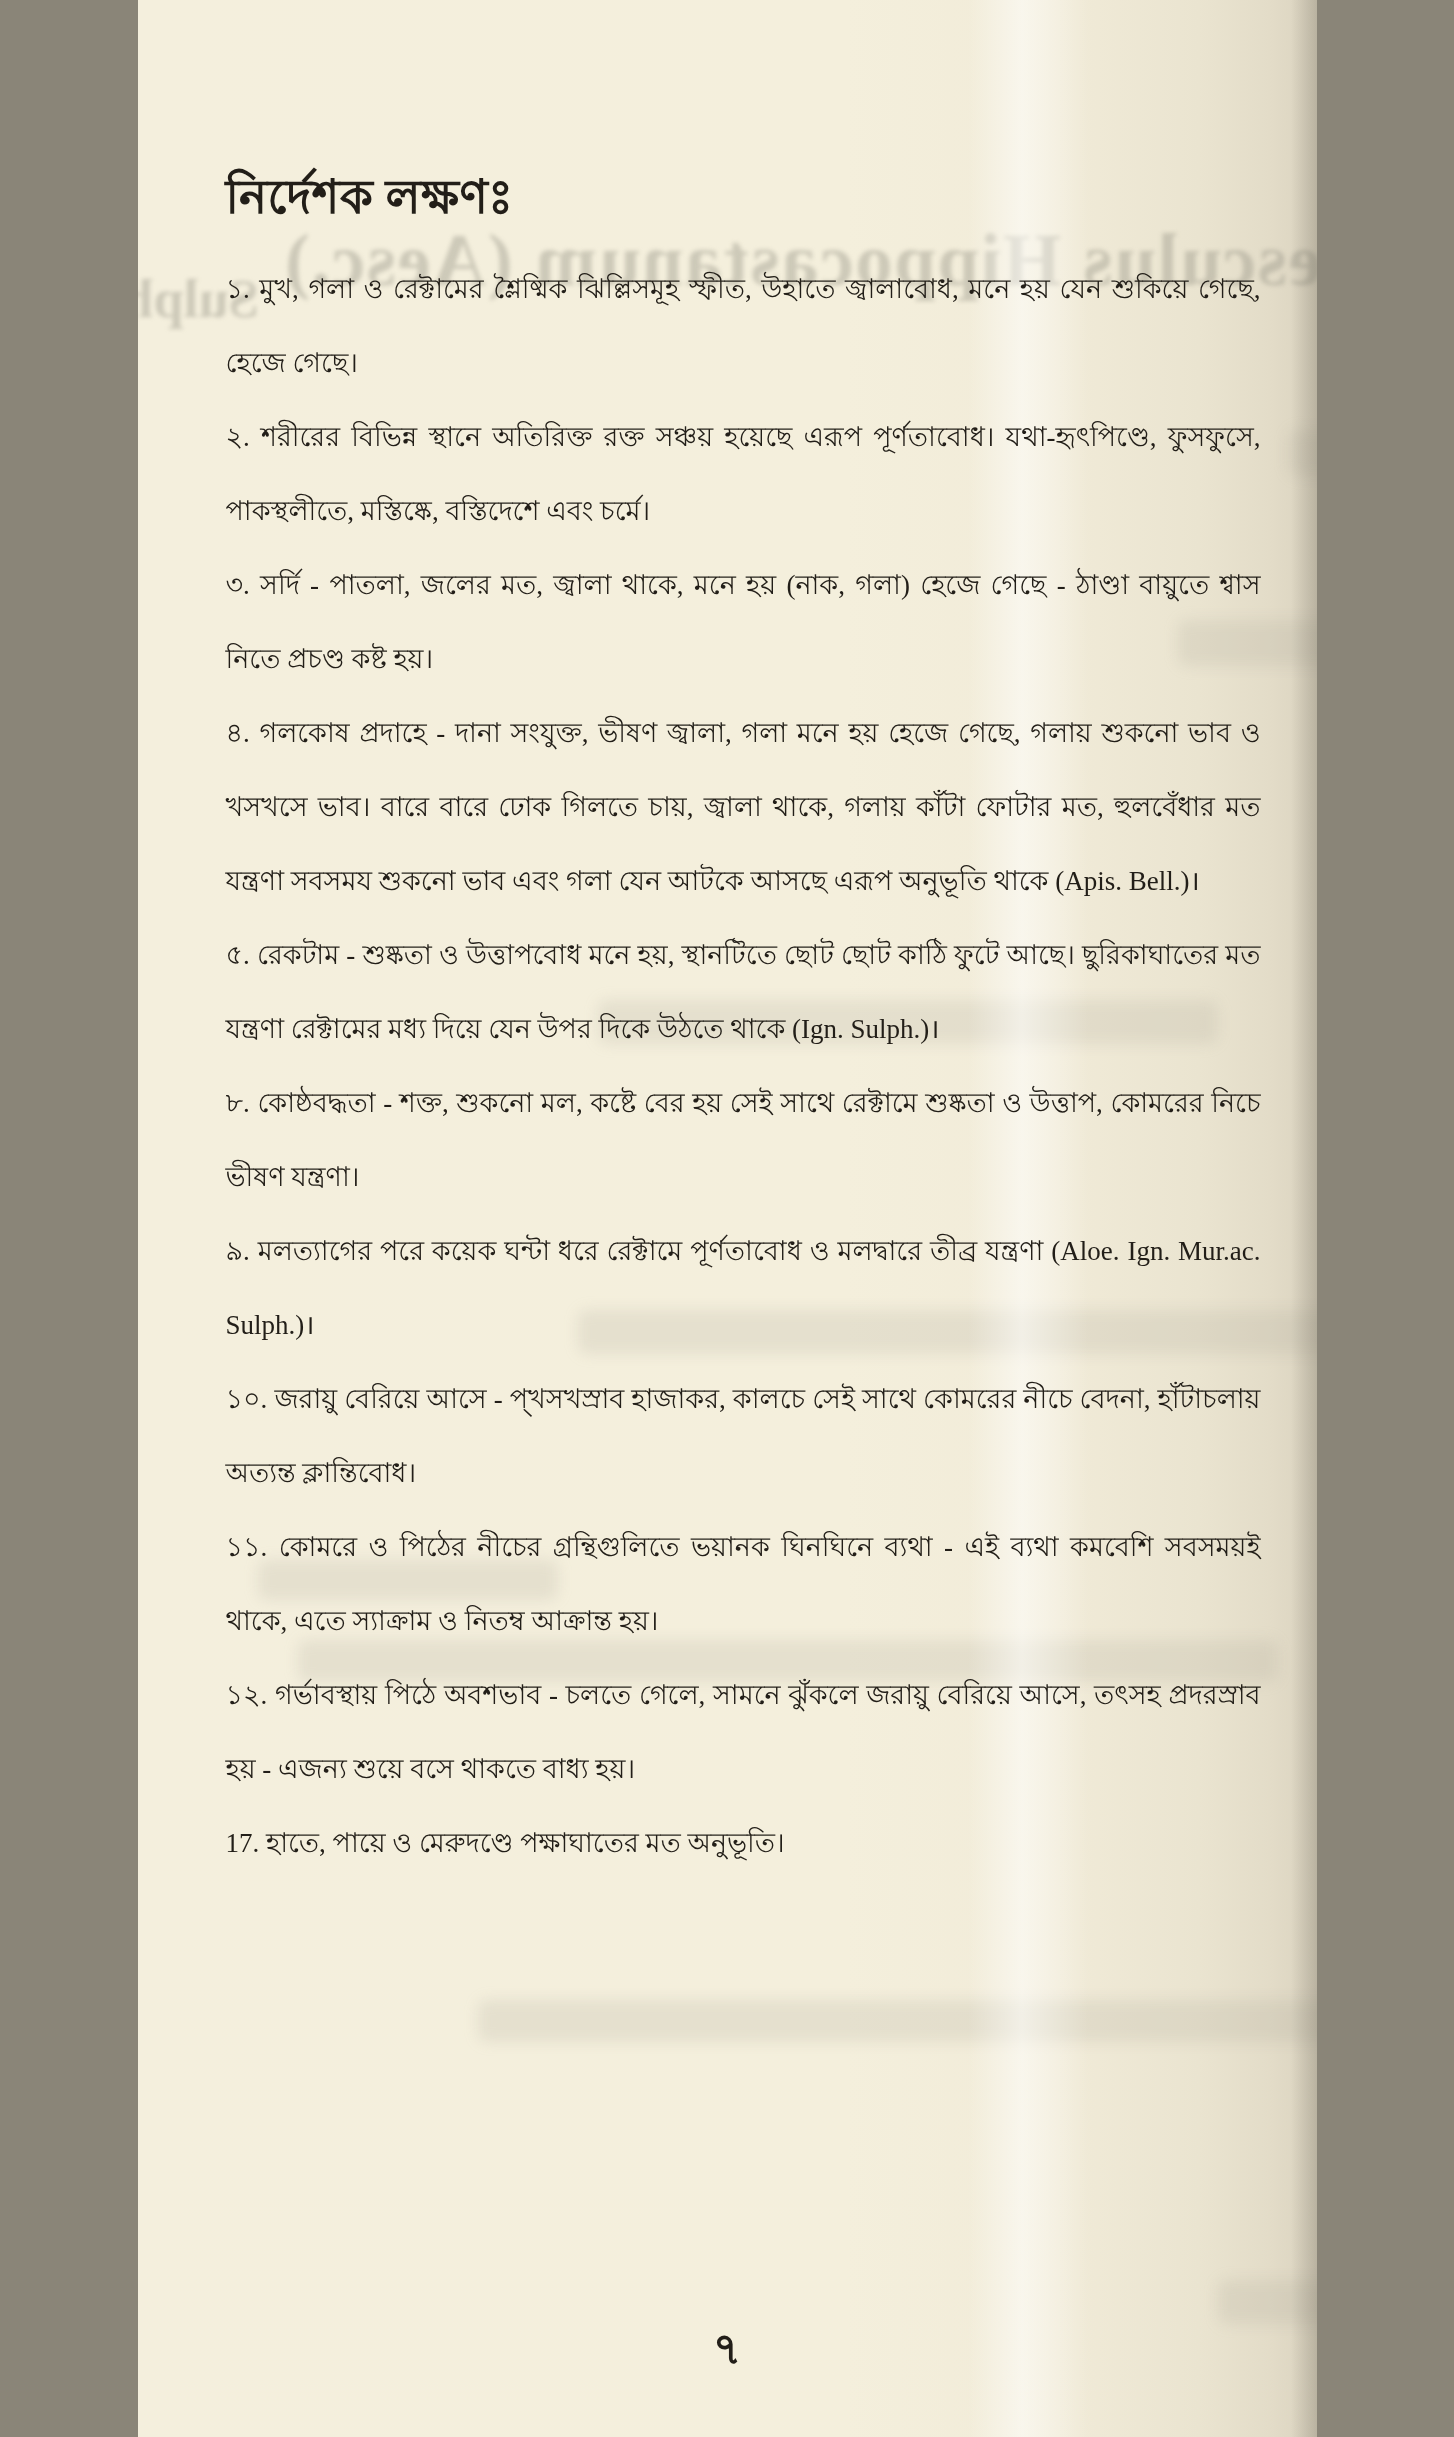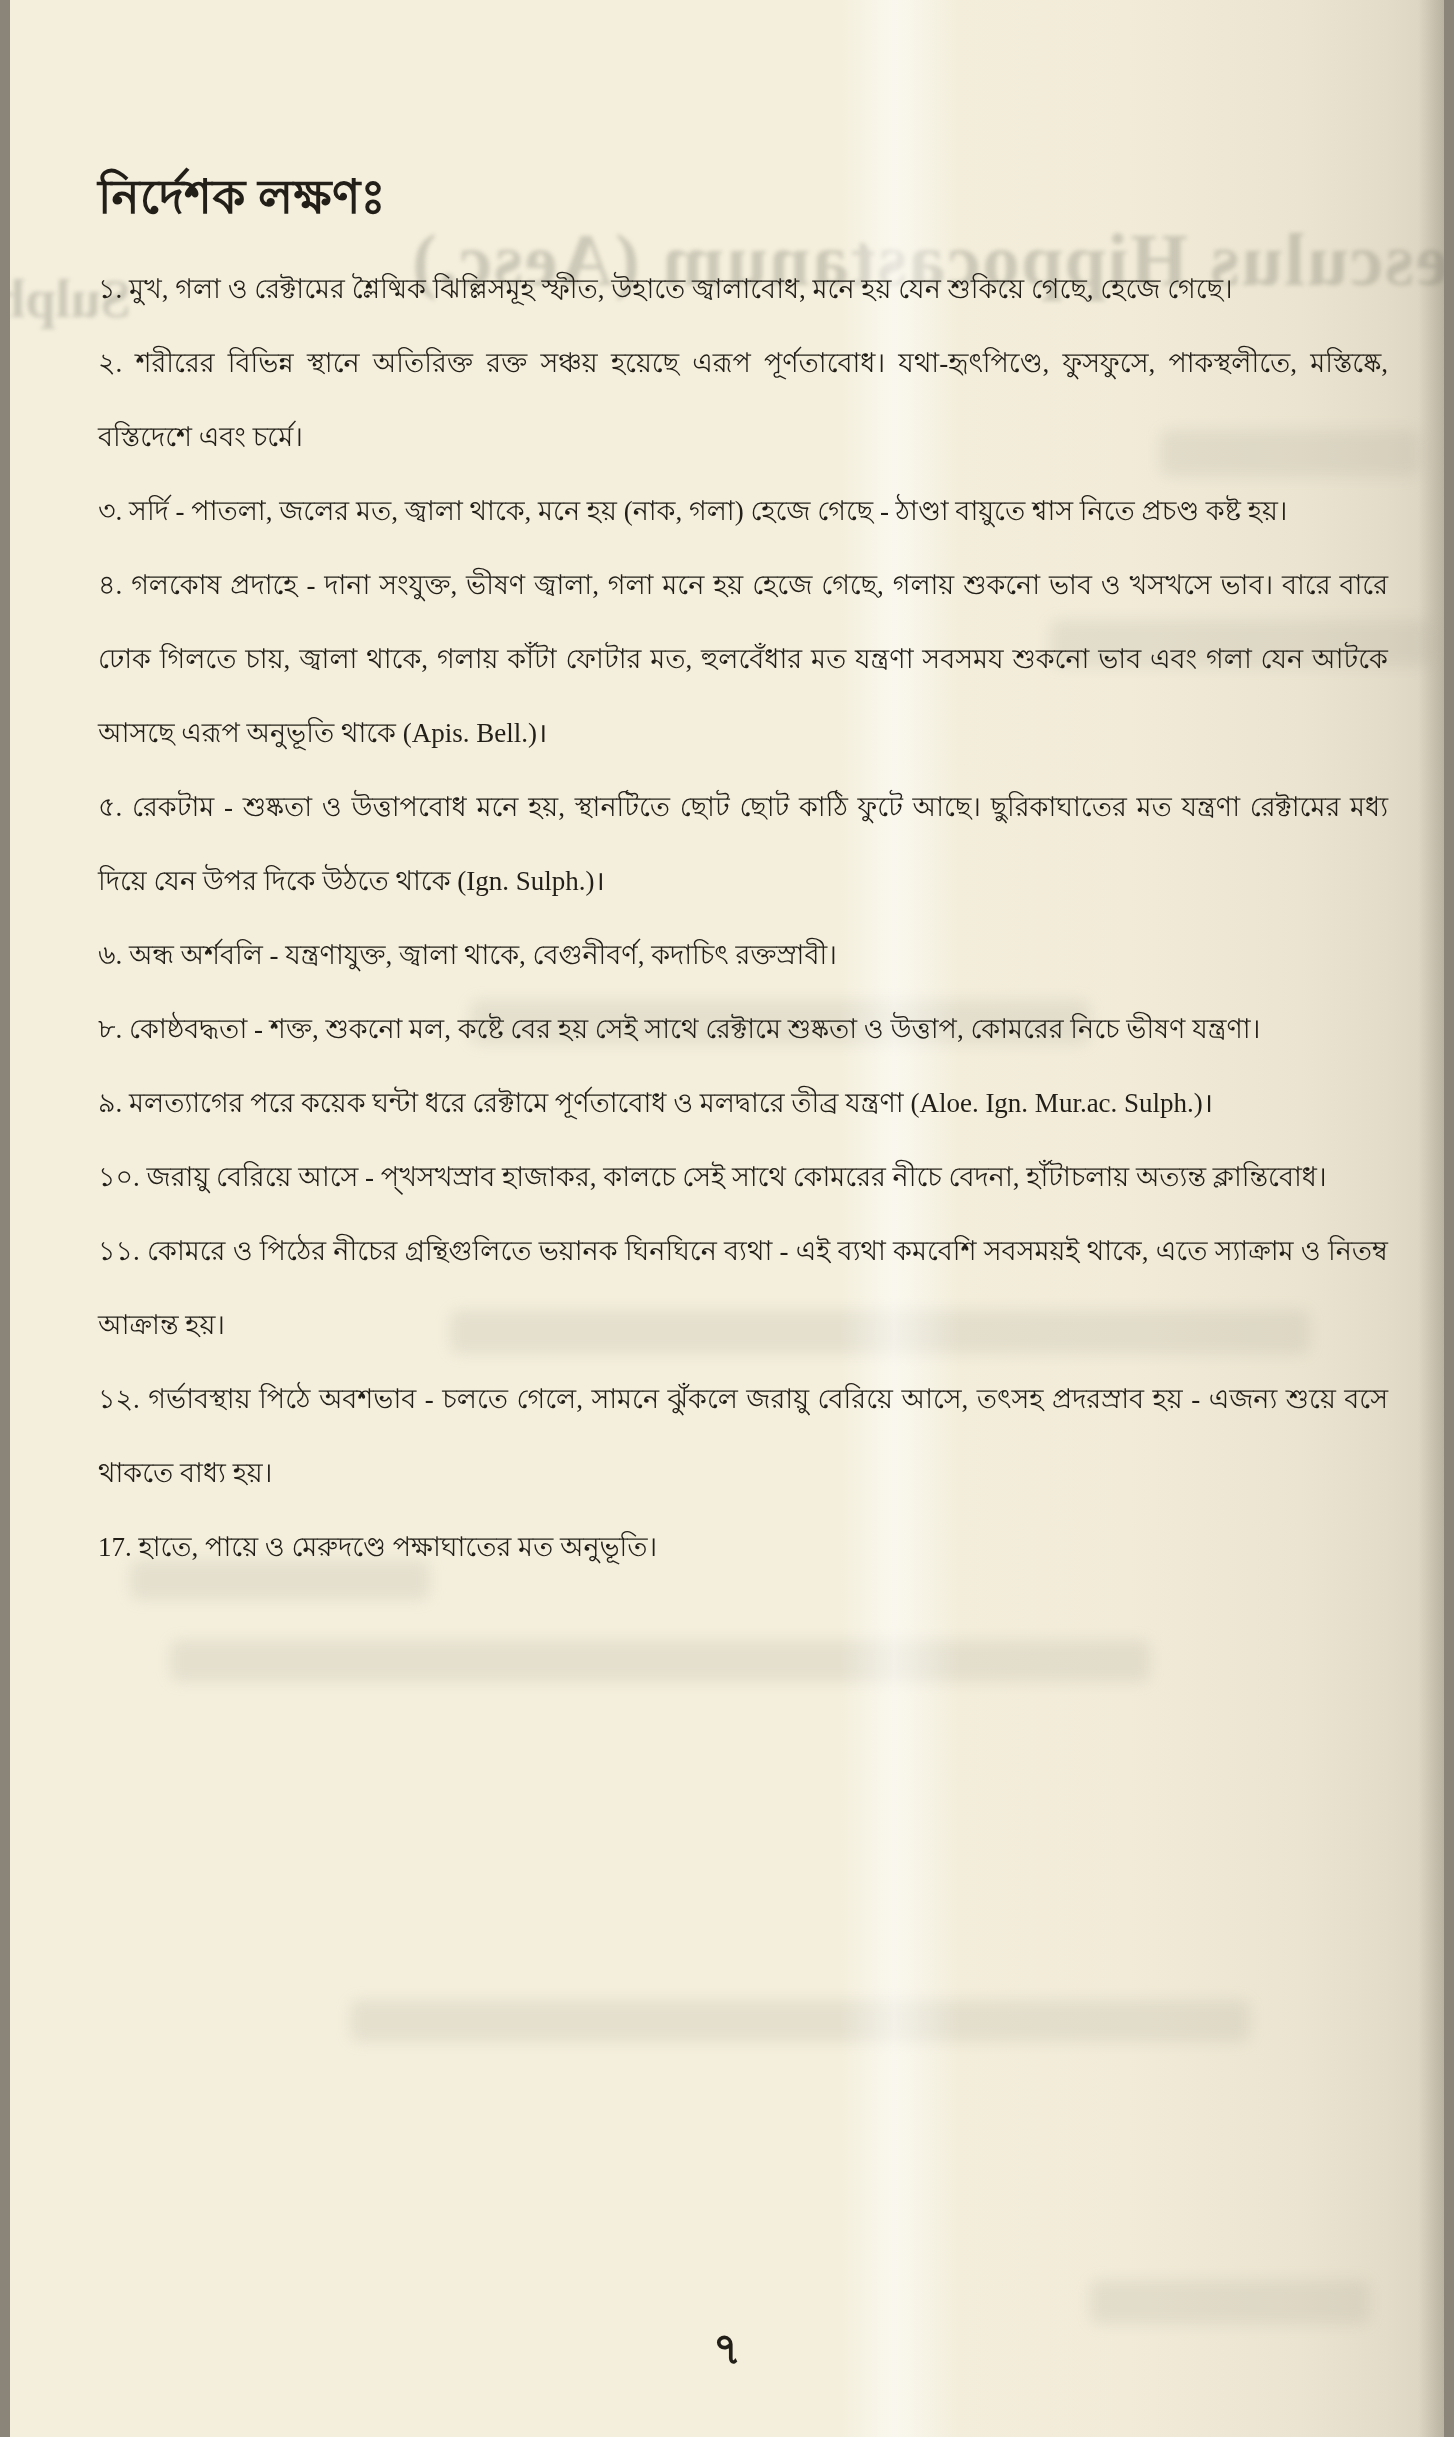--- a/index.html
+++ b/index.html
@@ -1,18 +1,18 @@
 <!DOCTYPE html>
 <html><head>
 <meta charset="utf-8">
 <style>
   html,body { margin:0; padding:0; background:#8a8578; }
   .page {
     position:relative;
-    width:1434px; height:2437px;
+    width:1179px; height:2437px;
     margin:0 auto;
     overflow:hidden;
     background:linear-gradient(90deg,
       #f4efdd 0%, #f4efdc 60%, #f1ebd8 78%,
       #eae4d0 90%, #e3dcc8 96%, #d9d2bf 100%);
     color:#221e18;
     font-family:"Liberation Serif","DejaVu Serif",serif;
   }
   
   .crease {
@@ -100,24 +100,20 @@
     </p>
     <p class="item">
       <span>৪.</span>
       <span>গলকোষ প্রদাহে - দানা সংযুক্ত, ভীষণ জ্বালা, গলা মনে হয় হেজে গেছে, গলায় শুকনো ভাব ও খসখসে ভাব। বারে বারে ঢোক গিলতে চায়, জ্বালা থাকে, গলায় কাঁটা ফোটার মত, হুলবেঁধার মত যন্ত্রণা সবসময শুকনো ভাব এবং গলা যেন আটকে আসছে এরূপ অনুভূতি থাকে (Apis. Bell.)।</span>
     </p>
     <p class="item">
       <span>৫.</span>
       <span>রেকটাম - শুষ্কতা ও উত্তাপবোধ মনে হয়, স্থানটিতে ছোট ছোট কাঠি ফুটে আছে। ছুরিকাঘাতের মত যন্ত্রণা রেক্টামের মধ্য দিয়ে যেন উপর দিকে উঠতে থাকে (Ign. Sulph.)।</span>
     </p>
     <p class="item">
-      <span>৬.</span>
-      <span>অন্ধ অর্শবলি - যন্ত্রণাযুক্ত, জ্বালা থাকে, বেগুনীবর্ণ, কদাচিৎ রক্তস্রাবী।</span>
-    </p>
-    <p class="item">
       <span>৮.</span>
       <span>কোষ্ঠবদ্ধতা - শক্ত, শুকনো মল, কষ্টে বের হয় সেই সাথে রেক্টামে শুষ্কতা ও উত্তাপ, কোমরের নিচে ভীষণ যন্ত্রণা।</span>
     </p>
     <p class="item">
       <span>৯.</span>
       <span>মলত্যাগের পরে কয়েক ঘন্টা ধরে রেক্টামে পূর্ণতাবোধ ও মলদ্বারে তীব্র যন্ত্রণা (Aloe. Ign. Mur.ac. Sulph.)।</span>
     </p>
     <p class="item">
       <span>১০.</span>
       <span>জরায়ু বেরিয়ে আসে - প্খসখস্রাব হাজাকর, কালচে সেই সাথে কোমরের নীচে বেদনা, হাঁটাচলায় অত্যন্ত ক্লান্তিবোধ।</span>

